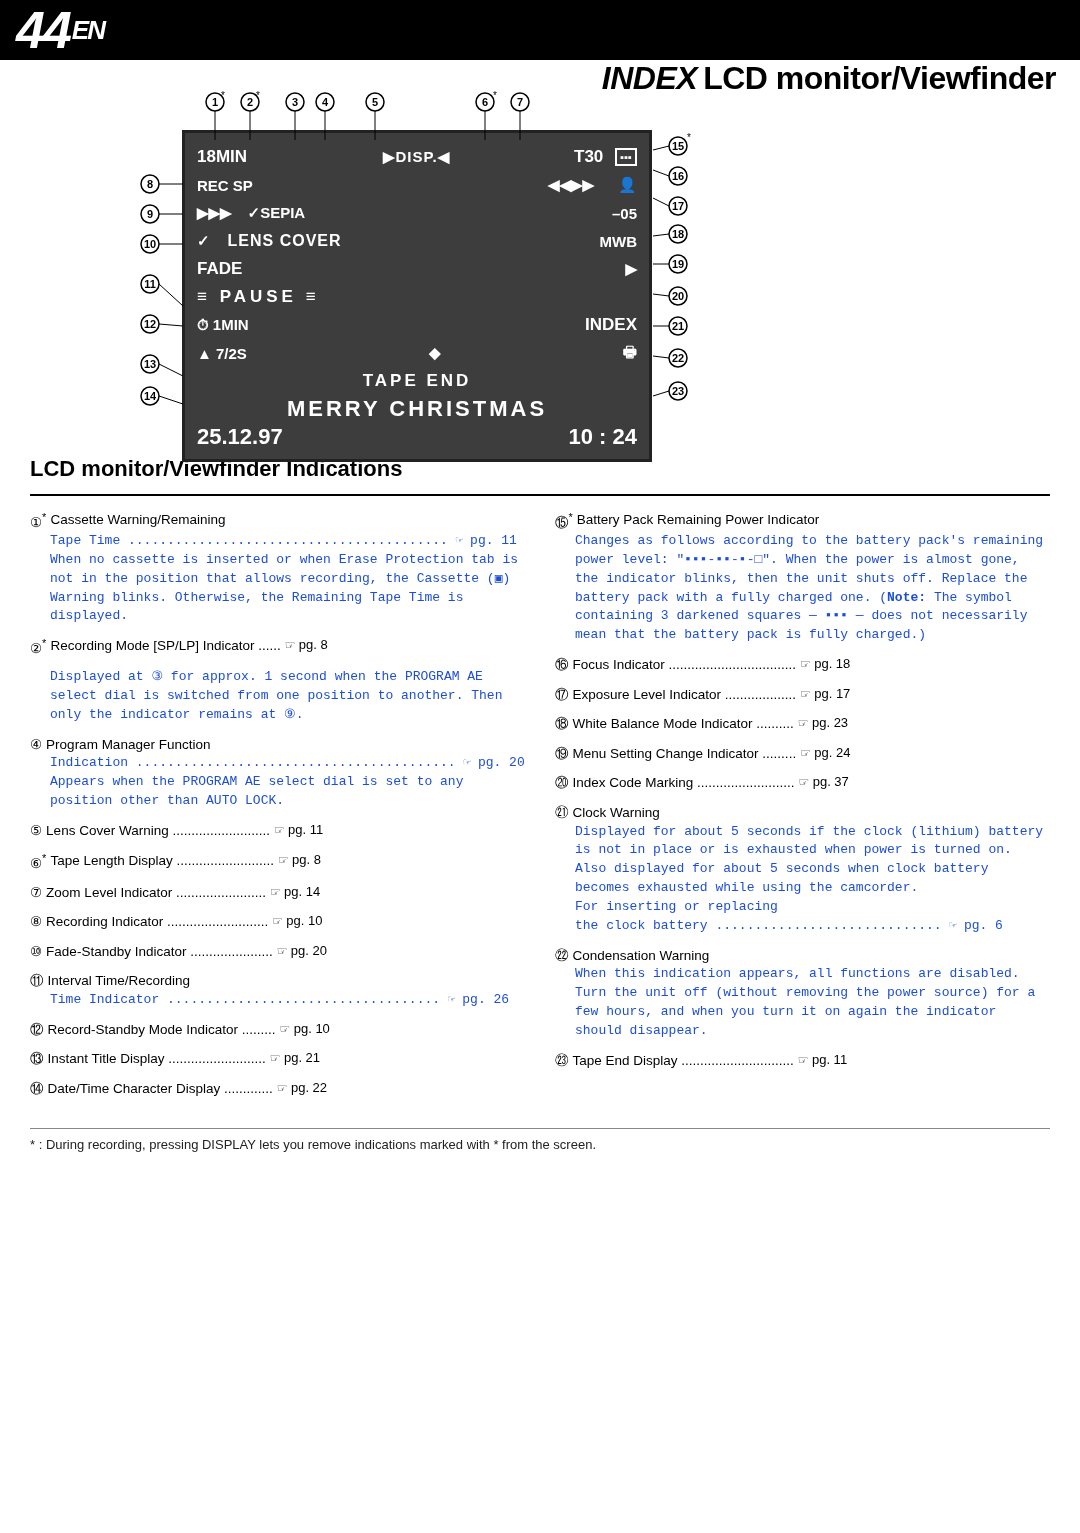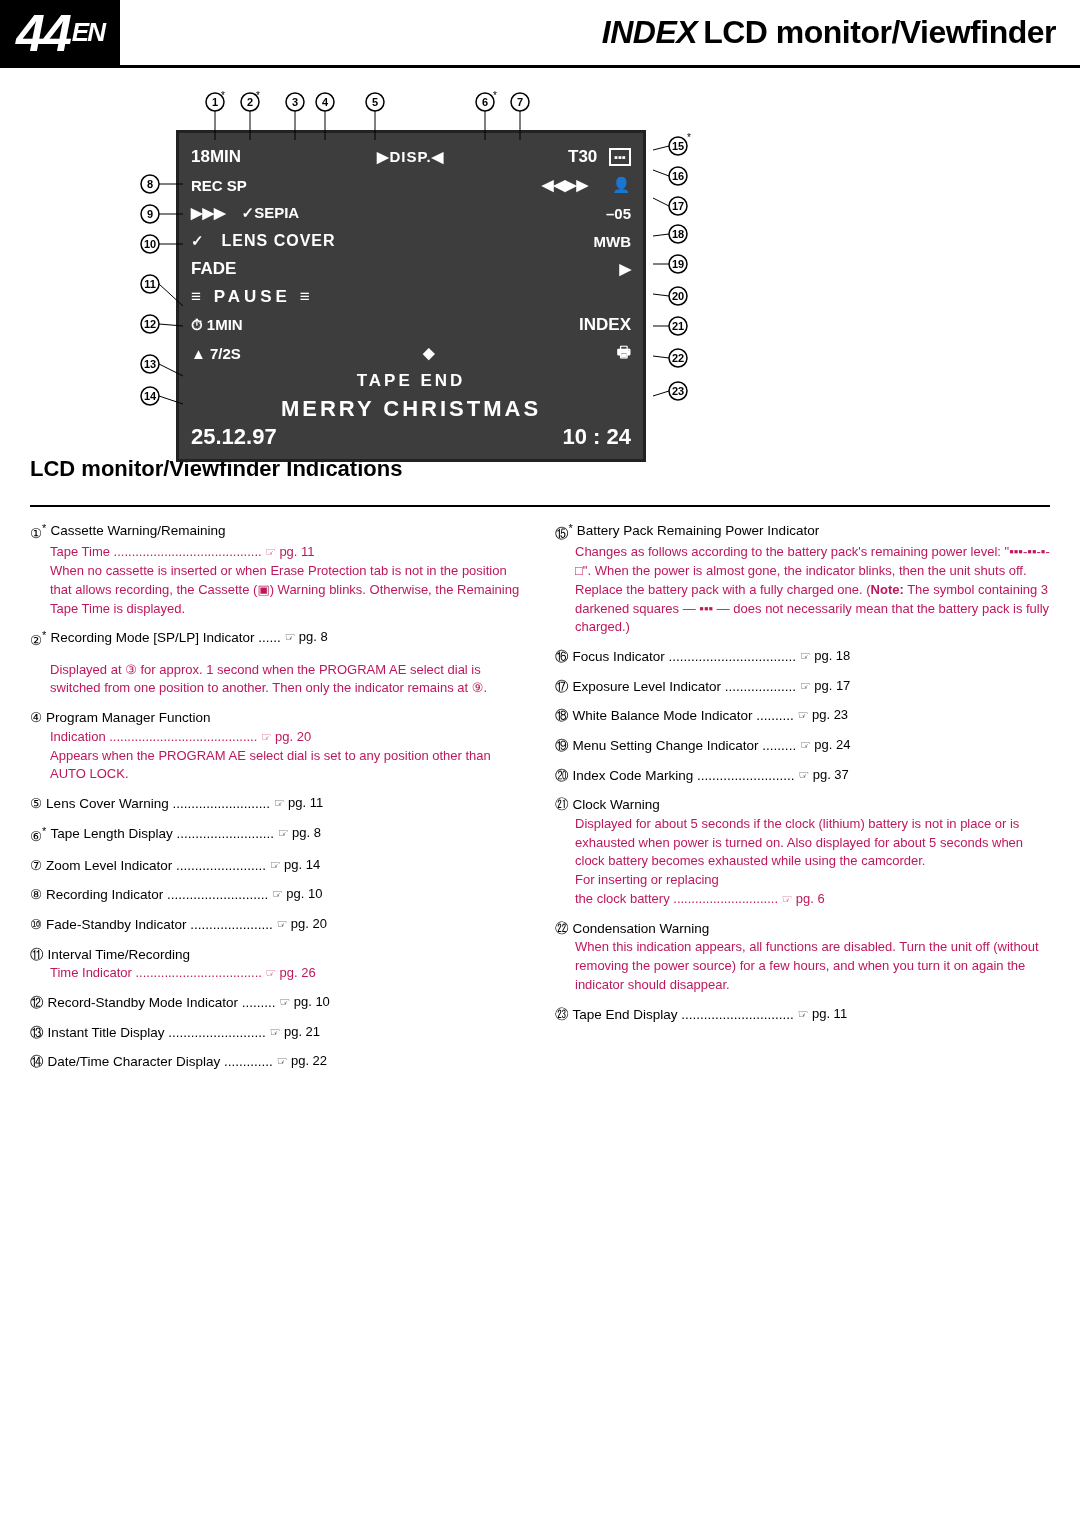--- a/index.html
+++ b/index.html
@@ -11,20 +11,21 @@
       font-size: 14px;
       color: #000;
     }
 
     
     .header {
       display: flex;
       align-items: stretch;
       height: 68px;
       border-bottom: 3px solid #000;
+      flex-direction: column;
     }
     .header-num {
       background: #000;
       color: #fff;
       font-size: 52px;
       font-weight: 900;
       font-style: italic;
       padding: 0 16px;
       display: flex;
       align-items: center;
@@ -62,21 +63,21 @@
 
     
     .diagram-svg-container {
       position: relative;
       width: 780px;
       height: 370px;
     }
 
     .lcd-block {
       position: absolute;
-      left: 146px;
+      left: 152px;
       top: 44px;
       width: 470px;
       background: #3d3d3d;
       border: 3px solid #222;
       padding: 10px 12px 8px 12px;
       color: #fff;
     }
 
     .lcd-line {
       display: flex;
@@ -89,21 +90,21 @@
     .lcd-line .l { display: flex; align-items: center; gap: 10px; }
     .lcd-line .r { display: flex; align-items: center; gap: 10px; justify-content: space-between; }
     .lcd-line.center-line { justify-content: center; letter-spacing: 4px; }
     .lcd-line.big { font-size: 22px; font-weight: 900; justify-content: space-between; }
 
     
     .section-heading {
       font-size: 22px;
       font-weight: 900;
       border-bottom: 2px solid #000;
-      padding-bottom: 23px;
+      padding-bottom: 12px;
       margin-bottom: 14px;
     }
 
     
     .indications-cols {
       display: flex;
       gap: 30px;
     }
     .col-left { flex: 1; }
     .col-right { flex: 1; }
@@ -115,21 +116,22 @@
     }
     .indication-item .item-title {
       display: flex;
       align-items: flex-start;
       gap: 4px;
       font-weight: 400;
     }
     .indication-item .item-desc {
       padding-left: 20px;
       font-size: 13px;
-      color: #be185d;
+      color: #1d4ed8;
+      font-family: Liberation Mono, monospace;
     }
 
     .pg-ref {
       font-size: 13px;
     }
     .pg-ref::before {
       content: "☞ ";
       font-size: 12px;
     }
 
@@ -554,14 +556,15 @@
         <div class="item-title">
           <span>㉓</span>
           <span> Tape End Display .............................. </span>
           <span class="pg-ref">pg. 11</span>
         </div>
       </div>
 
     </div>
   </div>
 
+  <div class="footnote">* : During recording, pressing DISPLAY lets you remove indications marked with * from the screen.</div>
 
 </div>
 
 </body></html>

